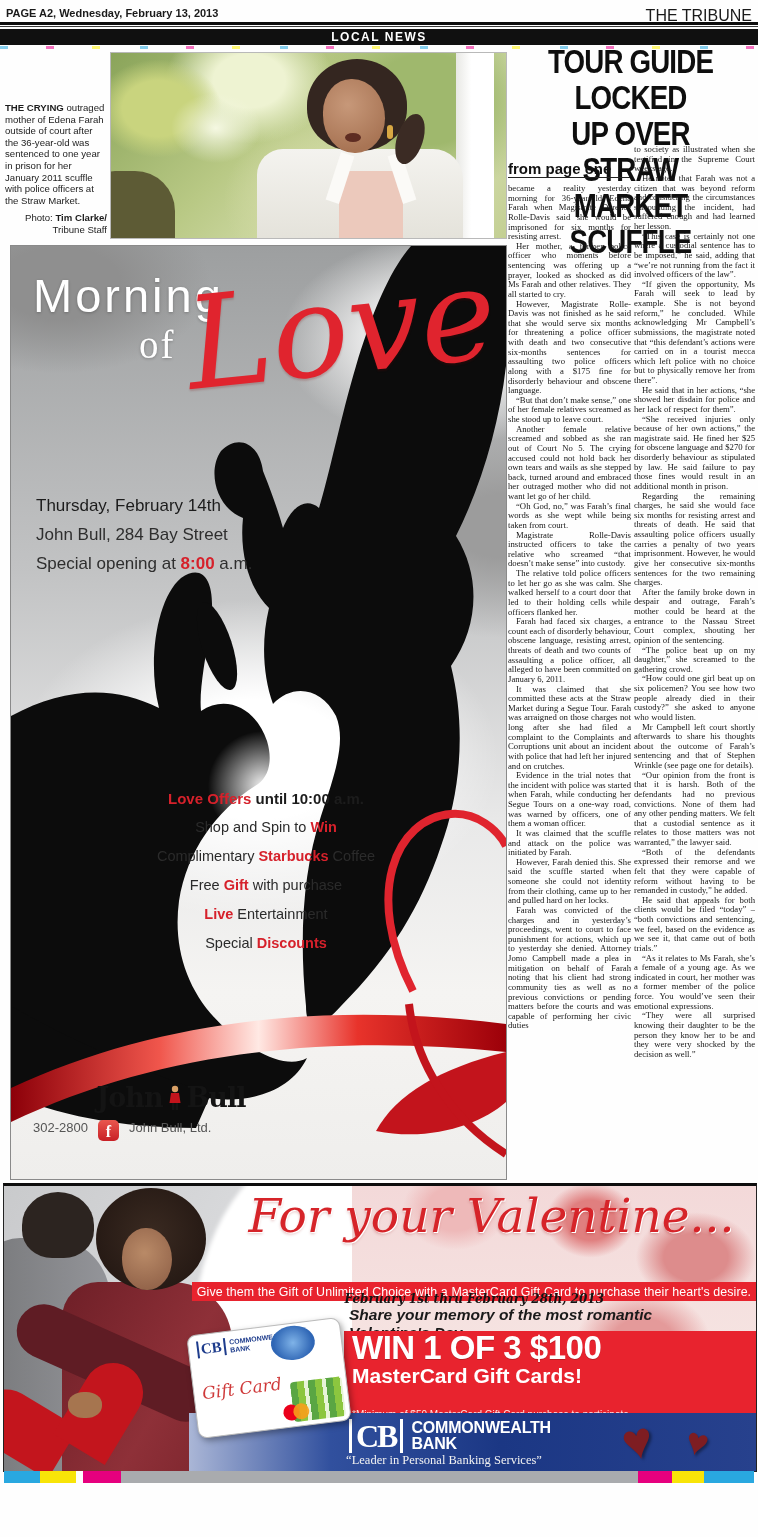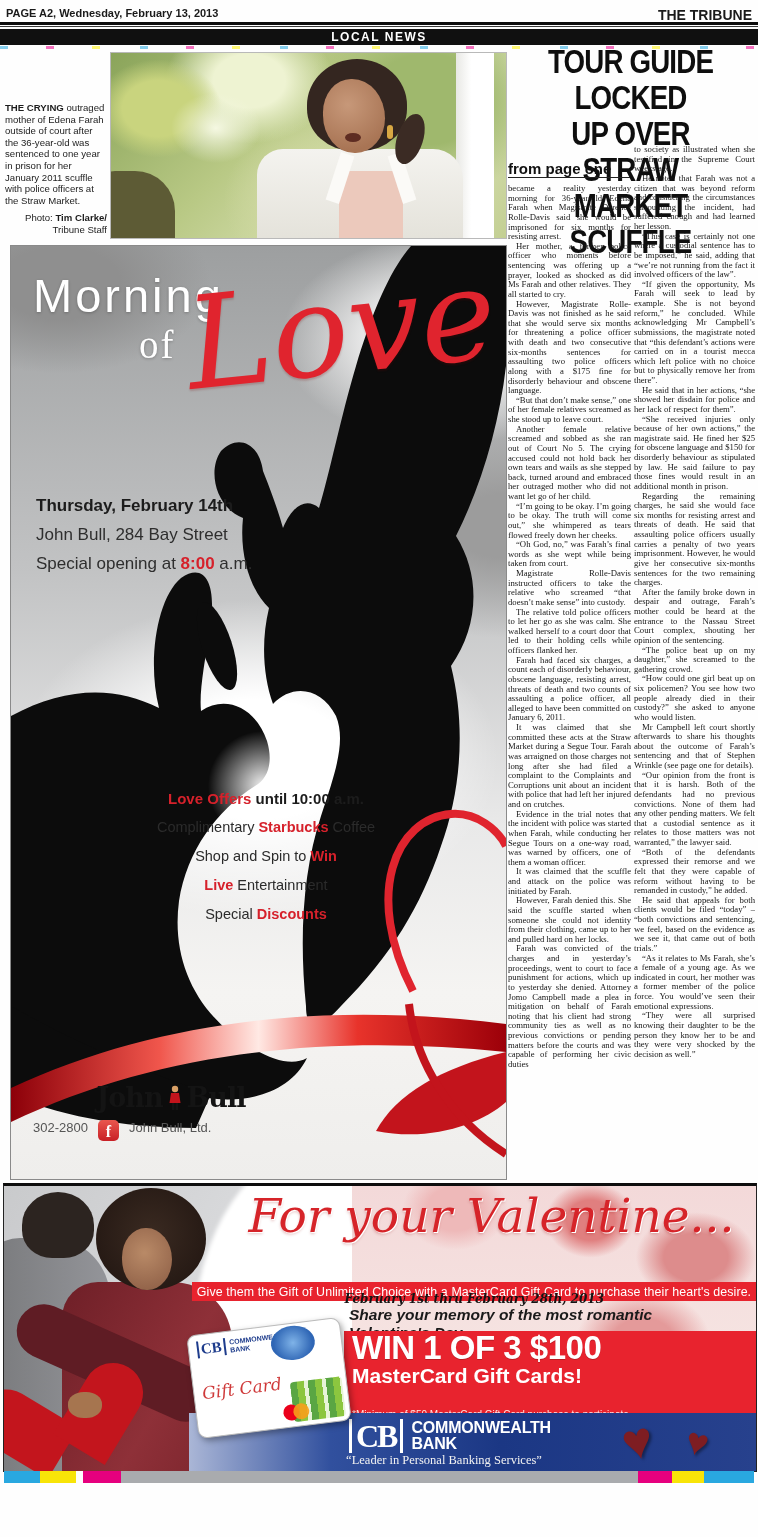--- a/index.html
+++ b/index.html
@@ -2,21 +2,21 @@
 <html><head>
 <meta charset="utf-8">
 <style>
   html,body{margin:0;padding:0;background:#e9e9e9;}
   .page{position:relative;width:758px;height:1537px;background:#fefefe;overflow:hidden;
         font-family:"Liberation Sans",sans-serif;color:#111;}
   .abs{position:absolute;}
 
   
   .mast-left{left:6px;top:7px;font-size:11px;font-weight:bold;color:#1a1a1a;}
-  .mast-right{right:6px;top:7px;font-size:14px;font-weight:bold;color:#1a1a1a;margin-left:48px;}
+  .mast-right{right:6px;top:7px;font-size:16px;font-weight:normal;color:#1a1a1a;margin-left:48px;}
   .rule-thick{left:0;top:22px;width:758px;height:3px;background:#0d0d0d;}
   .rule-thin{left:0;top:26px;width:758px;height:1px;background:#3a3a3a;}
   .section-bar{left:0;top:29px;width:758px;height:16px;background:#101010;display:flex;align-items:center;justify-content:center;}
   .section-bar span{color:#fff;font-size:12px;font-weight:bold;letter-spacing:1.5px;}
   .reg-dashes{left:0;top:46px;width:758px;height:3px;opacity:.55;
     background:repeating-linear-gradient(90deg,#27aae1 0 8px,transparent 8px 46px,#ec008c 46px 54px,transparent 54px 92px,#fff200 92px 100px,transparent 100px 140px);}
 
   
   .caption{left:5px;top:102px;width:102px;font-size:9.6px;line-height:11.6px;color:#1c1c1c;}
   .caption b{font-weight:bold;}
@@ -60,21 +60,21 @@
       radial-gradient(220px 140px at 88% 10%,#f4f4f4 0 30%,transparent 75%),
       radial-gradient(260px 160px at 100% 30%,#9c9c9c 0 20%,transparent 70%),
       radial-gradient(200px 120px at 10% 4%,#8f8f8f 0 30%,transparent 75%),
       radial-gradient(300px 200px at 50% 55%,#ffffff 0 30%,transparent 80%),
       linear-gradient(180deg,#9d9fa0,#c2c3c4 35%,#e9e9e9 62%,#f5f4f2 80%,#efeeec);}
   .jb-morning{left:22px;top:22px;font-size:47px;letter-spacing:3px;color:#fff;text-shadow:0 1px 3px rgba(0,0,0,.25);}
   .jb-of{left:128px;top:76px;font-size:39px;letter-spacing:2px;color:#fff;text-shadow:0 1px 3px rgba(0,0,0,.25);font-family:Liberation Serif, serif;}
   .jb-love{left:175px;top:8px;font-family:"DejaVu Serif",serif;font-style:italic;font-size:128px;color:#e0242e;
            transform:rotate(-6deg);text-shadow:0 2px 2px rgba(120,0,0,.2);}
   .jb-date{left:25px;top:245px;font-size:17px;line-height:29px;color:#2e2e2e;}
-  .jb-date .l1{font-weight:bold;color:#1c1c1c;}
+  .jb-date .l1{font-weight:normal;color:#1c1c1c;}
   .jb-offers{left:55px;top:538px;width:400px;text-align:center;font-size:14.5px;line-height:29px;color:#2b2b2b;}
   .jb-offers .hdr{font-weight:bold;font-size:15px;color:#1c1c1c;}
   .red{color:#d6212b;}
   b.red, .hdr .red{font-weight:bold;}
   .jb-logo{left:70px;top:836px;width:180px;display:flex;align-items:center;justify-content:center;gap:5px;
            font-family:"DejaVu Serif",serif;font-weight:bold;font-size:27px;letter-spacing:-1px;color:#141414;}
   .jb-contact{left:22px;top:874px;display:flex;align-items:flex-start;gap:10px;font-size:13px;color:#555;}
   .fb{width:21px;height:21px;border-radius:5px;background:linear-gradient(180deg,#e9574f,#c81f25);
       color:#fff;font-weight:bold;font-family:"Liberation Serif",serif;font-size:16px;display:flex;align-items:flex-end;justify-content:center;}
 
@@ -179,38 +179,37 @@
       <div>MARKET SCUFFLE</div>
     </div>
   <div class="abs kicker">from page one</div>
   <div class="abs kicker-rule"></div>
   <div class="abs col col1">
       <p>became a reality yesterday morning for 36-year-old Edena Farah when Magistrate Derence Rolle-Davis said she would be imprisoned for six months for resisting arrest.</p>
       <p>Her mother, a former police officer who moments before sentencing was offering up a prayer, looked as shocked as did Ms Farah and other relatives. They all started to cry.</p>
       <p>However, Magistrate Rolle-Davis was not finished as he said that she would serve six months for threatening a police officer with death and two consecutive six-months sentences for assaulting two police officers along with a $175 fine for disorderly behaviour and obscene language.</p>
       <p>“But that don’t make sense,” one of her female relatives screamed as she stood up to leave court.</p>
       <p>Another female relative screamed and sobbed as she ran out of Court No 5. The crying accused could not hold back her own tears and wails as she stepped back, turned around and embraced her outraged mother who did not want let go of her child.</p>
-      <p>“I’m going to be okay. I’m going to be okay. The truth will come out,” she whimpered as tears flowed freely down her cheeks.</p>
       <p>“Oh God, no,” was Farah’s final words as she wept while being taken from court.</p>
       <p>Magistrate Rolle-Davis instructed officers to take the relative who screamed “that doesn’t make sense” into custody.</p>
       <p>The relative told police officers to let her go as she was calm. She walked herself to a court door that led to their holding cells while officers flanked her.</p>
       <p>Farah had faced six charges, a count each of disorderly behaviour, obscene language, resisting arrest, threats of death and two counts of assaulting a police officer, all alleged to have been committed on January 6, 2011.</p>
       <p>It was claimed that she committed these acts at the Straw Market during a Segue Tour. Farah was arraigned on those charges not long after she had filed a complaint to the Complaints and Corruptions unit about an incident with police that had left her injured and on crutches.</p>
       <p>Evidence in the trial notes that the incident with police was started when Farah, while conducting her Segue Tours on a one-way road, was warned by officers, one of them a woman officer.</p>
       <p>It was claimed that the scuffle and attack on the police was initiated by Farah.</p>
       <p>However, Farah denied this. She said the scuffle started when someone she could not identity from their clothing, came up to her and pulled hard on her locks.</p>
       <p>Farah was convicted of the charges and in yesterday’s proceedings, went to court to face punishment for actions, which up to yesterday she denied. Attorney Jomo Campbell made a plea in mitigation on behalf of Farah noting that his client had strong community ties as well as no previous convictions or pending matters before the courts and was capable of performing her civic duties</p>
     </div>
   <div class="abs col col2">
       <p>to society as illustrated when she testified in the Supreme Court weeks ago.</p>
       <p>He noted that Farah was not a citizen that was beyond reform and considering the circumstances surrounding the incident, had suffered enough and had learned her lesson.</p>
       <p>“This case is certainly not one where a custodial sentence has to be imposed,” he said, adding that “we’re not running from the fact it involved officers of the law”.</p>
       <p>“If given the opportunity, Ms Farah will seek to lead by example. She is not beyond reform,” he concluded. While acknowledging Mr Campbell’s submissions, the magistrate noted that “this defendant’s actions were carried on in a tourist mecca which left police with no choice but to physically remove her from there”.</p>
       <p>He said that in her actions, “she showed her disdain for police and her lack of respect for them”.</p>
-      <p>“She received injuries only because of her own actions,” the magistrate said. He fined her $25 for obscene language and $150 for disorderly behaviour as stipulated by law. He said failure to pay those fines would result in an additional month in prison.</p>
+      <p>“She received injuries only because of her own actions,” the magistrate said. He fined her $25 for obscene language and $270 for disorderly behaviour as stipulated by law. He said failure to pay those fines would result in an additional month in prison.</p>
       <p>Regarding the remaining charges, he said she would face six months for resisting arrest and threats of death. He said that assaulting police officers usually carries a penalty of two years imprisonment. However, he would give her consecutive six-months sentences for the two remaining charges.</p>
       <p>After the family broke down in despair and outrage, Farah’s mother could be heard at the entrance to the Nassau Street Court complex, shouting her opinion of the sentencing.</p>
       <p>“The police beat up on my daughter,” she screamed to the gathering crowd.</p>
       <p>“How could one girl beat up on six policemen? You see how two people already died in their custody?” she asked to anyone who would listen.</p>
       <p>Mr Campbell left court shortly afterwards to share his thoughts about the outcome of Farah’s sentencing and that of Stephen Wrinkle (see page one for details).</p>
       <p>“Our opinion from the front is that it is harsh. Both of the defendants had no previous convictions. None of them had any other pending matters. We felt that a custodial sentence as it relates to those matters was not warranted,” the lawyer said.</p>
       <p>“Both of the defendants expressed their remorse and we felt that they were capable of reform without having to be remanded in custody,” he added.</p>
       <p>He said that appeals for both clients would be filed “today” – “both convictions and sentencing, we feel, based on the evidence as we see it, that came out of both trials.”</p>
       <p>“As it relates to Ms Farah, she’s a female of a young age. As we indicated in court, her mother was a former member of the police force. You would’ve seen their emotional expressions.</p>
       <p>“They were all surprised knowing their daughter to be the person they know her to be and they were very shocked by the decision as well.”</p>
@@ -252,22 +251,23 @@
 
     <div class="abs jb-date">
       <div class="l1">Thursday, February 14th</div>
       <div>John Bull, 284 Bay Street</div>
       <div><span>Special opening at </span><b class="red">8:00</b><span> a.m.</span></div>
     </div>
 
     <div class="abs jb-offers">
       <div class="hdr"><b class="red">Love Offers</b><span> until 10:00 a.m.</span></div>
       <div>
+          <div><span>Shop and Spin to </span><b class="red">Win</b><span></span></div>
           <div><span>Complimentary </span><b class="red">Starbucks</b><span> Coffee</span></div>
-          <div><span>Shop and Spin to </span><b class="red">Win</b><span></span></div>
+          <div><span>Free </span><b class="red">Gift</b><span> with purchase</span></div>
           <div><span></span><b class="red">Live</b><span> Entertainment</span></div>
           <div><span>Special </span><b class="red">Discounts</b><span></span></div>
         </div>
     </div>
 
     <div class="abs jb-logo">
       <span>John</span>
       <svg width="14" height="26" viewBox="0 0 14 26">
         <circle cx="7" cy="4" r="3.2" fill="#d9a066"></circle>
         <path d="M3,8 L11,8 L12.5,18 L1.5,18 Z" fill="#c3141c"></path>

